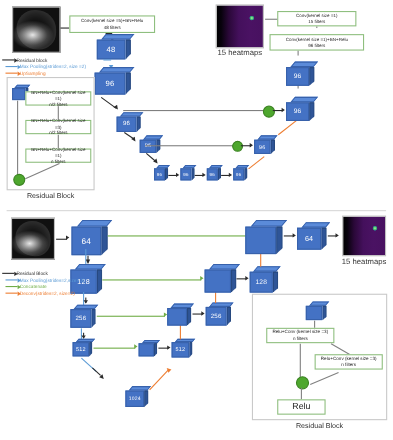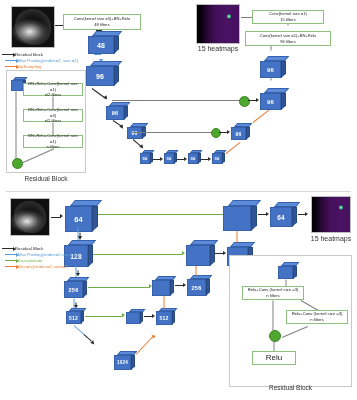--- a/index.html
+++ b/index.html
@@ -25,21 +25,21 @@
       linear-gradient(90deg,#000 0%,#08020d 10%,#2a0838 26%,#44105c 48%,#4a1263 72%,#481160 100%);}
   .thumb-cap{position:absolute;text-align:center;font-size:7px;color:#333;white-space:nowrap;}
 
   
   .cube{position:absolute;}
   .cube .fr{position:absolute;left:0;background:#4472c4;border:1px solid #3761ab;box-sizing:border-box;}
   .cube .tp{position:absolute;background:#5b8bd9;border:1px solid #3761ab;box-sizing:border-box;
             transform-origin:bottom left;}
   .cube .sd{position:absolute;background:#2f5597;border:1px solid #27497f;box-sizing:border-box;}
   .cube .lb{position:absolute;left:0;display:flex;align-items:center;justify-content:center;
-            color:#ffffff;font-weight:bold;letter-spacing:.2px;}
+            color:#ffffff;font-weight:normal;letter-spacing:.2px;}
 
   
   .ln{position:absolute;transform-origin:0 50%;height:1px;}
   .ln.black{background:#2b2b2b;}
   .ln.green{background:#70ad47;}
   .ln.blue{background:#5b9bd5;}
   .ln.orange{background:#ed7d31;}
   .ln.gray{background:#808080;}
   .arw{position:absolute;width:0;height:0;border-style:solid;}
   .dot{position:absolute;border-radius:50%;background:#4ea72e;border:1px solid #3c8423;}
@@ -411,21 +411,21 @@
       <div class="lg-row" style="left:3px;top:12px;">
         <span class="lg-swatch" style="color:#70ad47;border-top-color:#70ad47;"></span>
         <span class="lg-text" style="color:#70ad47;">Concatenate</span>
       </div>
       <div class="lg-row" style="left:3px;top:18px;">
         <span class="lg-swatch" style="color:#ed7d31;border-top-color:#ed7d31;"></span>
         <span class="lg-text" style="color:#ed7d31;">Deconv(strides=2, size=2)</span>
       </div>
     </div>
 
-    <div class="frame" style="left:229px;top:63px;width:123px;height:132px;">
+    <div class="frame" style="left:229px;top:75px;width:123px;height:115px;">
       <div class="cube" style="left:48px;top:6px;">
         <div class="tp" style="left:3px;top:0;width:15px;height:4px;transform:skewX(-40deg);"></div>
         <div class="sd" style="left:15px;top:4px;width:4px;height:13px;clip-path:polygon(0 0,100% -24%,100% 76%,0 100%);"></div>
         <div class="fr" style="top:4px;width:15px;height:13px;"></div>
       </div>
       <div class="ln gray" style="left:56px;top:23px;width:7px;transform:rotate(90deg);transform-origin:0 50%;"></div>
 
       <div class="tbox" style="left:12px;top:30px;width:62px;height:14px;white-space:pre-line;font-size:4.2px;">Relu+Conv (kernel size =3)
 n filters</div>
 

